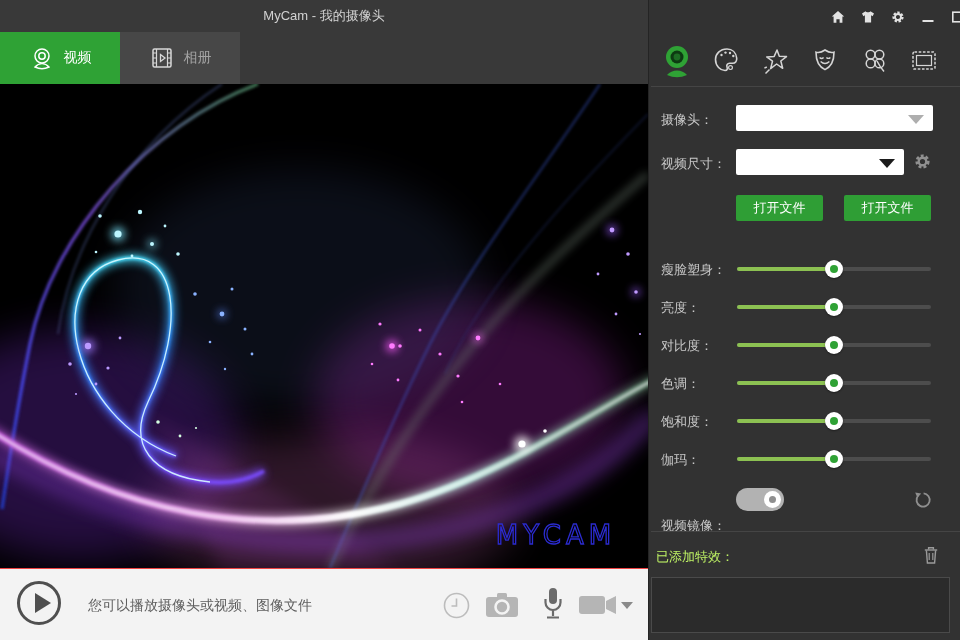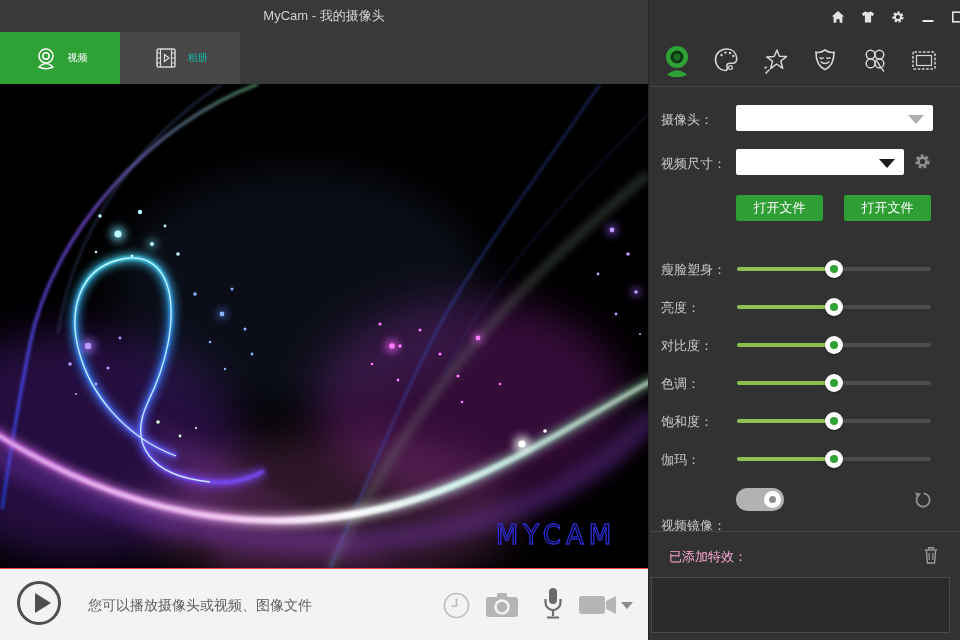--- a/index.html
+++ b/index.html
@@ -10,22 +10,22 @@
 
   
   .left{position:absolute;left:0;top:0;width:648px;height:640px;background:#393939;}
   .titlebar{position:absolute;left:0;top:0;width:648px;height:32px;}
   .title{position:absolute;left:0;top:0;width:648px;height:32px;line-height:32px;
          text-align:center;color:#d2d2d2;font-size:13px;}
   .tabbar{position:absolute;left:0;top:32px;width:648px;height:52px;background:#393939;}
   .tab{position:absolute;top:0;height:52px;width:120px;display:flex;align-items:center;
        justify-content:center;gap:9px;cursor:pointer;}
   .tab-video{left:0;background:#2fa235;color:#ffffff;}
-  .tab-album{left:120px;background:#474747;color:#14b8a6;}
-  .tab span.lbl{font-size:10px;}
+  .tab-album{left:120px;background:#474747;color:#a3a3a3;}
+  .tab span.lbl{font-size:14px;}
   .minibar{position:absolute;top:61px;right:9px;display:flex;gap:12px;}
   .minibar .mi{width:18px;height:18px;display:block;}
 
   .preview{position:absolute;left:0;top:84px;width:648px;height:484px;background:#3b82f6;}
   .preview svg{display:block;}
 
   .playerbar{position:absolute;left:0;top:568px;width:676px;height:72px;background:#f3f3f3;
              border-top:1px solid #ef4444;box-sizing:border-box;}
   .playbtn{position:absolute;left:17px;top:12px;width:44px;height:44px;border-radius:50%;
            border:3px solid #4f4f4f;box-sizing:border-box;cursor:pointer;}
@@ -61,21 +61,21 @@
   .slider .rail{position:absolute;left:0;right:0;top:7px;height:4px;background:#4d4d4d;border-radius:2px;}
   .slider .fill{position:absolute;left:0;top:7px;height:4px;width:var(--pct);background:#8cc152;border-radius:2px;}
   .slider .thumb{position:absolute;top:0;left:calc(var(--pct) - 9px);width:18px;height:18px;
         border-radius:50%;background:#ffffff;box-shadow:0 1px 2px rgba(0,0,0,.4);}
   .slider .dot{position:absolute;left:5px;top:5px;width:8px;height:8px;border-radius:50%;background:#2fa235;}
   .toggle{position:absolute;left:87px;top:488px;width:48px;height:23px;border-radius:12px;
         background:#b2b2b2;cursor:pointer;}
   .toggle .knob{position:absolute;right:3px;top:3px;width:17px;height:17px;border-radius:50%;background:#fff;}
   .toggle .kdot{position:absolute;left:5px;top:5px;width:7px;height:7px;border-radius:50%;background:#8f8f8f;}
   .reseticon{position:absolute;left:265px;top:491px;width:18px;height:18px;cursor:pointer;}
-  .fxlabel{position:absolute;left:20px;top:548px;color:#f9a8d4;font-size:13px;}
+  .fxlabel{position:absolute;left:7px;top:548px;color:#bef264;font-size:13px;}
   .trash{position:absolute;left:274px;top:546px;width:16px;height:18px;cursor:pointer;}
   .fxbox{position:absolute;left:2px;top:577px;width:299px;height:56px;background:#2b2b2b;
         border:1px solid #4a4a4a;box-sizing:border-box;}
 </style>
 </head>
 <body>
 
 <div class="app">
 
   <div class="left">

